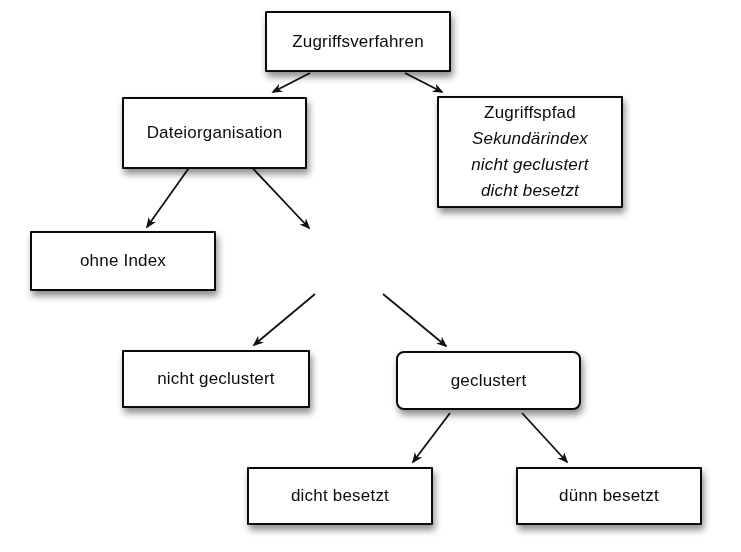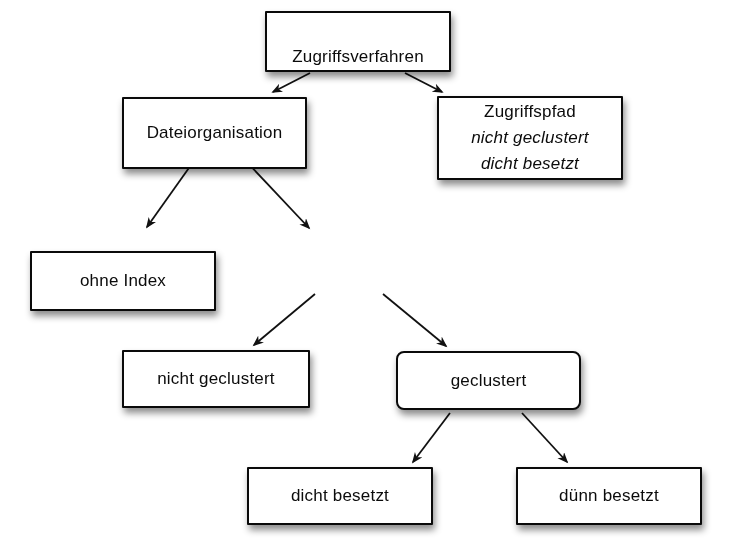--- a/index.html
+++ b/index.html
@@ -34,24 +34,24 @@
     justify-content: center;
     text-align: center;
     font-size: 17px;
     color: #0b0b0b;
     letter-spacing: 0.2px;
   }
   .node .line { line-height: 26px; white-space: nowrap; }
   .node .line.italic { font-style: italic; }
 
   
-  .n-root            { left: 265px; top: 11px;  width: 186px; height: 61px; justify-content: flex-end; }
+  .n-root            { left: 265px; top: 11px;  width: 186px; height: 61px; }
   .n-dateiorg        { left: 122px; top: 97px;  width: 185px; height: 72px; }
-  .n-zugriffspfad    { left: 437px; top: 96px;  width: 186px; height: 84px; }
-  .n-ohneindex       { left: 30px;  top: 231px; width: 186px; height: 60px; margin-top: 20px; }
+  .n-zugriffspfad    { left: 437px; top: 96px;  width: 186px; height: 112px; }
+  .n-ohneindex       { left: 30px;  top: 231px; width: 186px; height: 60px; }
   .n-primaerindex    { left: 253px; top: 233px; width: 185px; height: 60px; }
   .n-nichtgeclustert { left: 122px; top: 350px; width: 188px; height: 58px; }
   .n-geclustert      { left: 396px; top: 351px; width: 185px; height: 59px; border-radius: 8px; }
   .n-dichtbesetzt    { left: 247px; top: 467px; width: 186px; height: 58px; }
   .n-duennbesetzt    { left: 516px; top: 467px; width: 186px; height: 58px; }
 </style>
 </head>
 <body>
 
 <div class="canvas">
@@ -77,20 +77,21 @@
   <div class="node n-root">
     <span class="line">Zugriffsverfahren</span>
   </div>
 
   <div class="node n-dateiorg">
     <span class="line">Dateiorganisation</span>
   </div>
 
   <div class="node n-zugriffspfad">
     <span class="line">Zugriffspfad</span>
+    <span class="line italic">Sekundärindex</span>
     <span class="line italic">nicht geclustert</span>
     <span class="line italic">dicht besetzt</span>
   </div>
 
   <div class="node n-ohneindex">
     <span class="line">ohne Index</span>
   </div>
 
 
   <div class="node n-nichtgeclustert">

